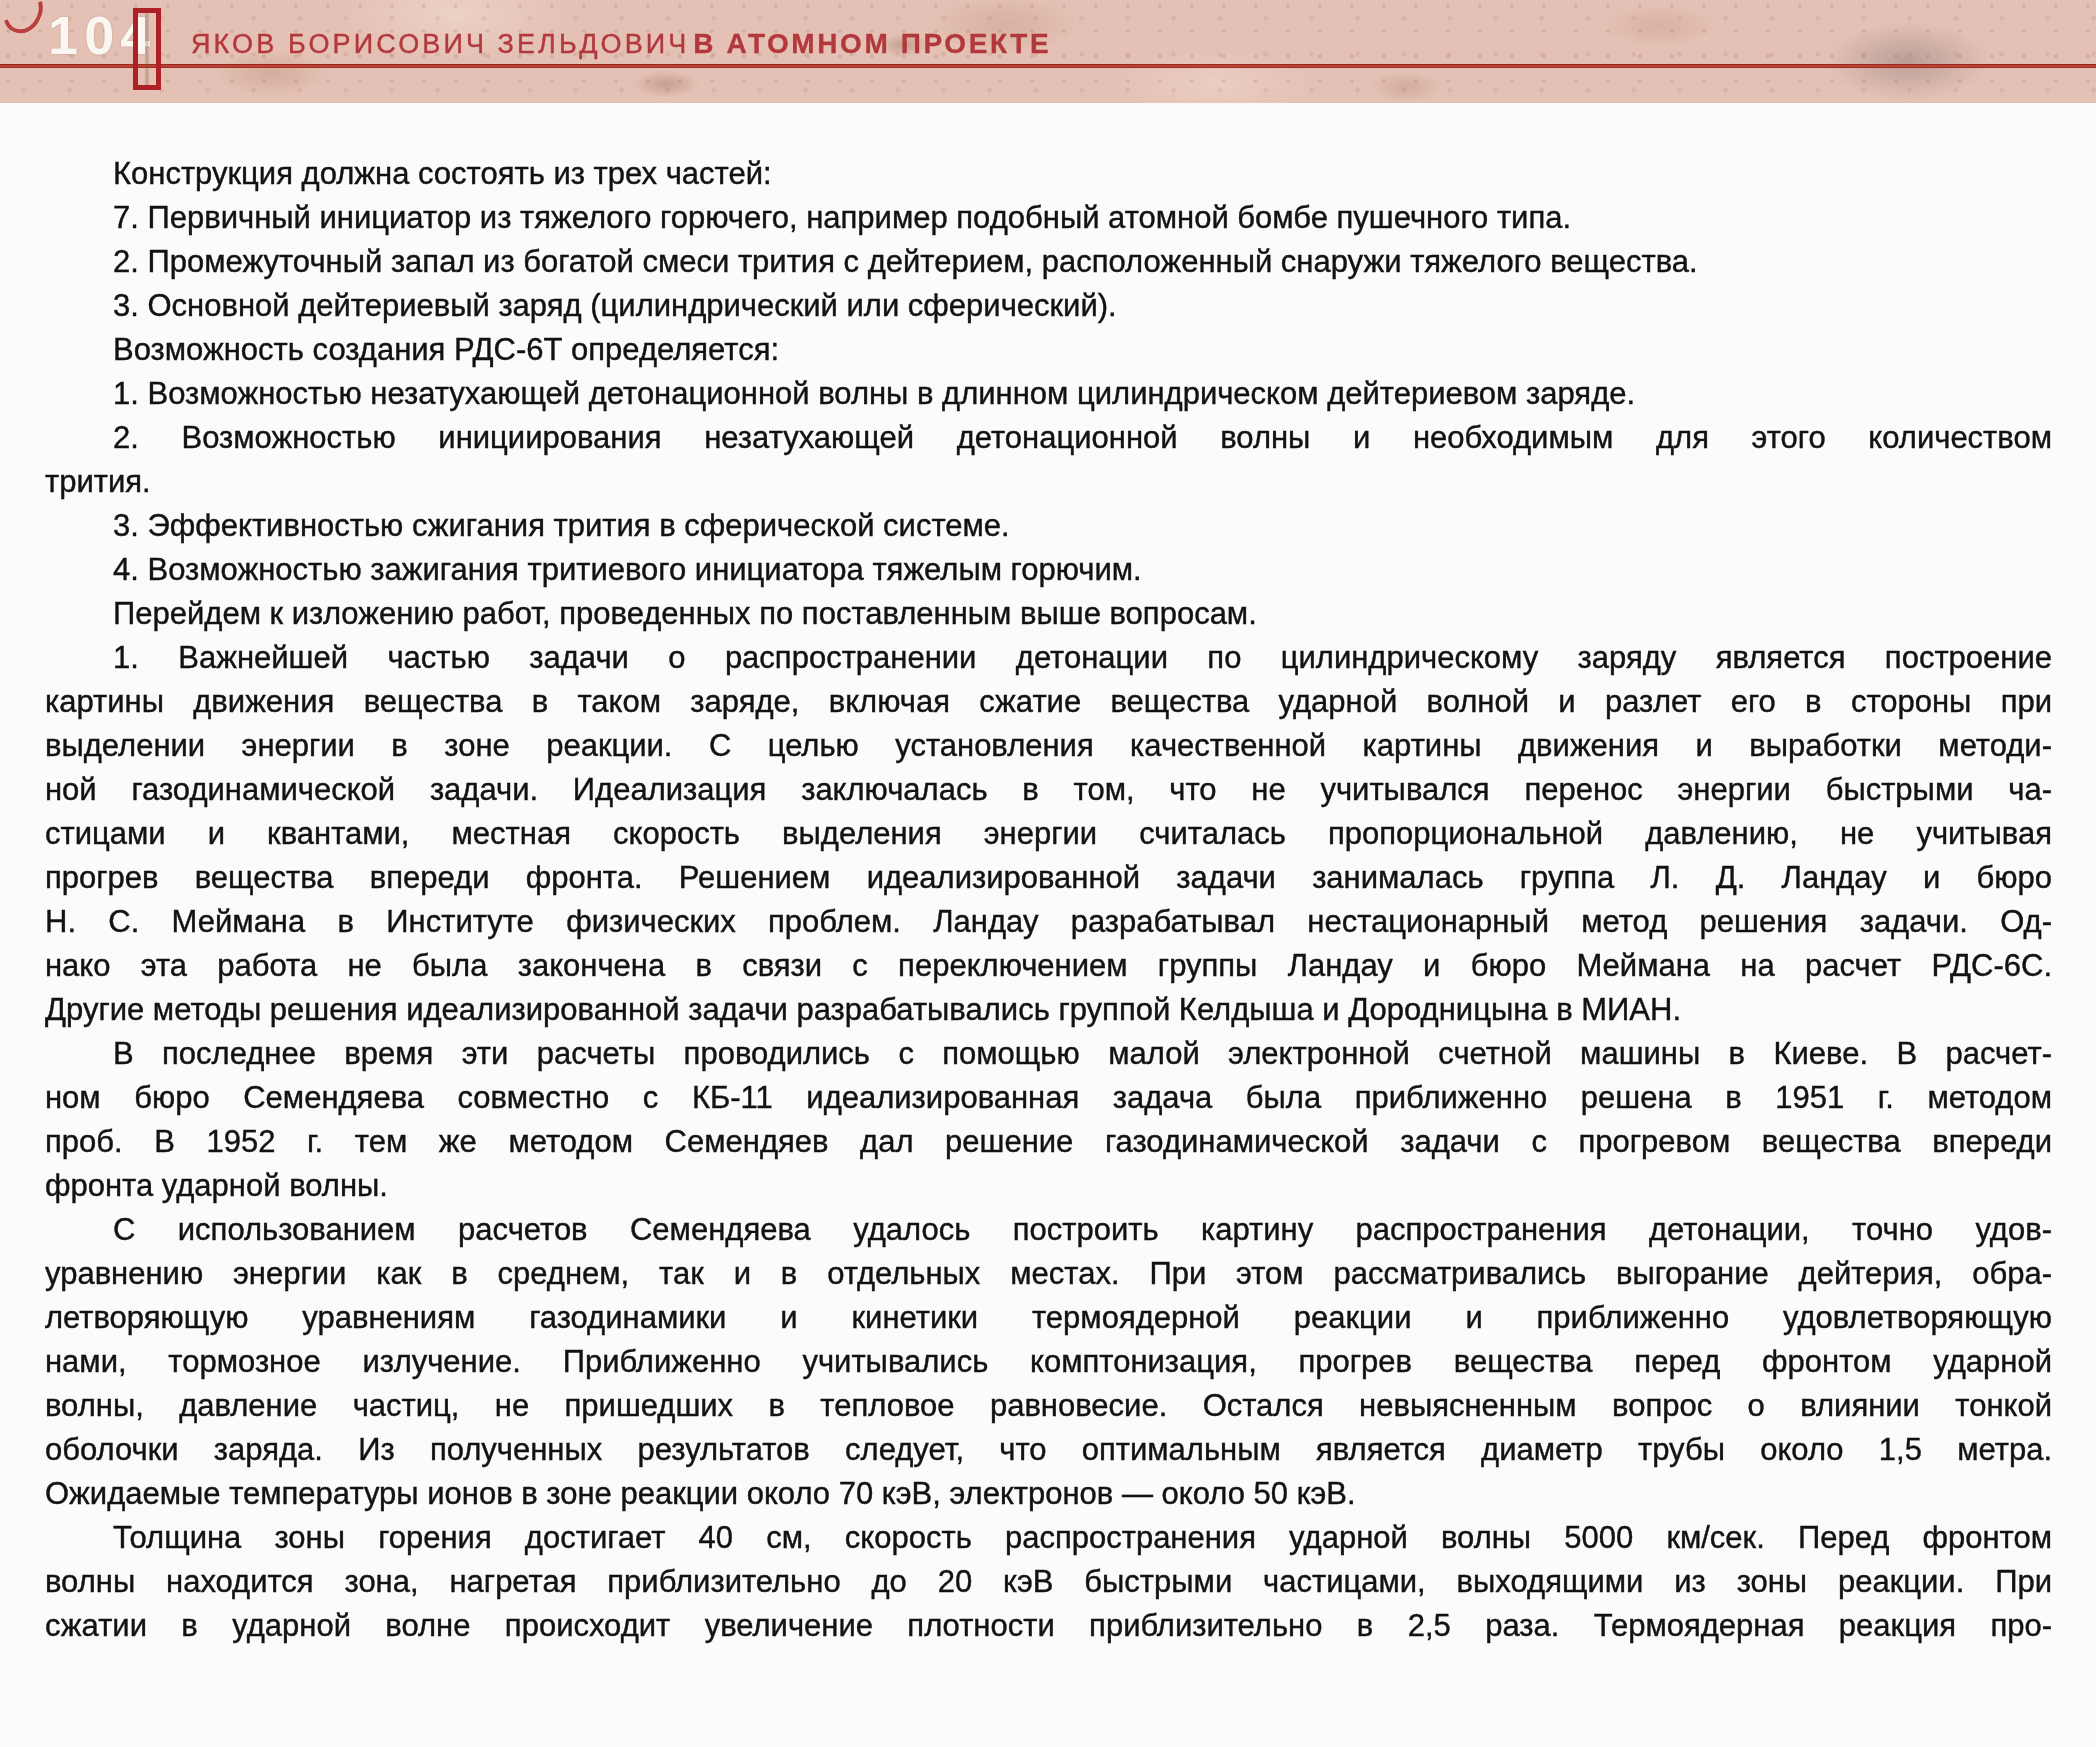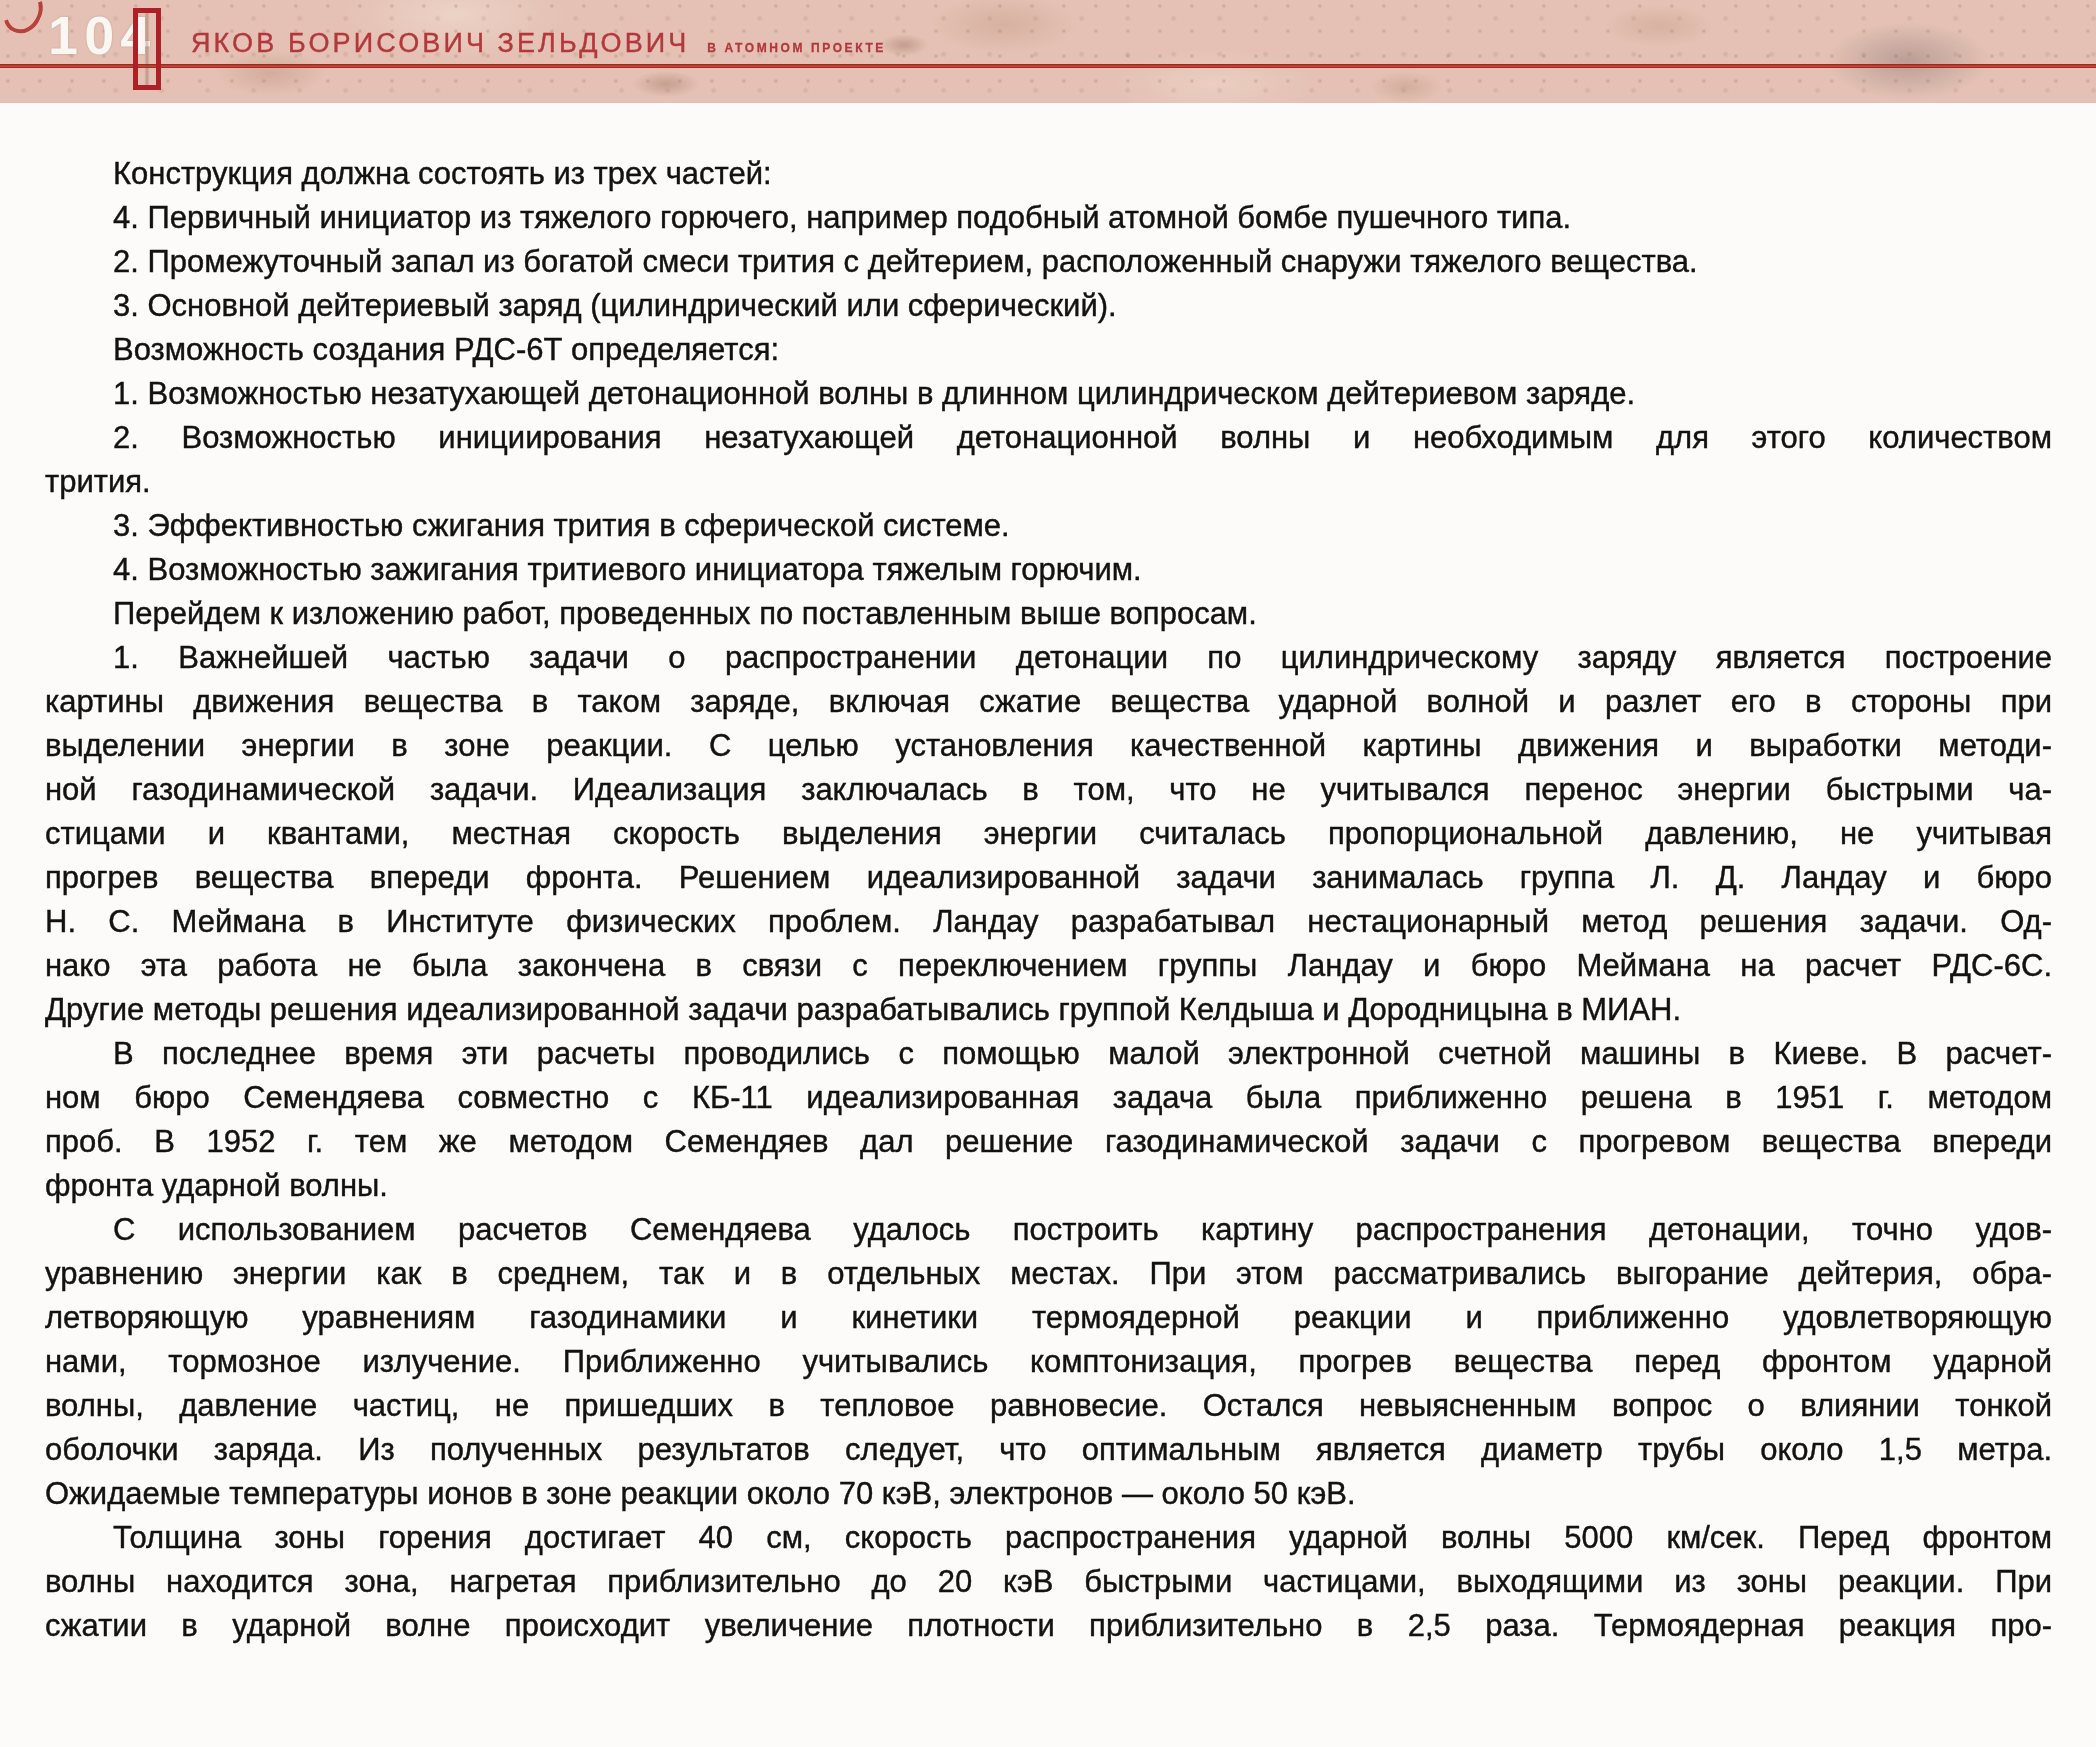--- a/index.html
+++ b/index.html
@@ -42,21 +42,21 @@
   }
   .red-box{
     position:absolute;left:133px;top:7.9px;width:18.3px;height:72px;
     border:5.2px solid #ad2026;
     background:linear-gradient(to right,transparent 35%,rgba(120,70,55,.35) 50%,transparent 65%);
   }
   .title-wrap{
     position:absolute;left:191px;top:28px;white-space:nowrap;color:#b2383c;
   }
   .title-main{font-size:27px;font-weight:400;letter-spacing:3.1px;-webkit-text-stroke:0.4px #b2383c;}
-  .title-sub{font-size:12px;font-weight:700;letter-spacing:2.6px;margin-left:14px;-webkit-text-stroke:0.3px #b2383c;}
+  .title-sub{font-size:28px;font-weight:700;letter-spacing:2.6px;-webkit-text-stroke:0.3px #b2383c;}
   
   .content{
     position:absolute;left:45px;top:152px;width:2007px;
     font-size:31px;line-height:44px;color:#121212;
     -webkit-text-stroke:0.4px #121212;
   }
   .line{text-align:justify;text-align-last:justify;white-space:normal;}
   .line.no-j{text-align:left;text-align-last:left;}
   .line.ind{text-indent:68px;}
 </style>
@@ -71,21 +71,21 @@
     <div class="page-num">104</div>
     <div class="red-box"></div>
     <div class="title-wrap">
       <span class="title-main">ЯКОВ БОРИСОВИЧ ЗЕЛЬДОВИЧ</span>
       <span class="title-sub">В АТОМНОМ ПРОЕКТЕ</span>
     </div>
   </div>
 
   <div class="content" id="lines">
       <div class="line ind no-j">Конструкция должна состоять из трех частей:</div>
-      <div class="line ind no-j">4. Первичный инициатор из тяжелого горючего, например подобный атомной бомбе пушечного типа.</div>
+      <div class="line ind no-j">7. Первичный инициатор из тяжелого горючего, например подобный атомной бомбе пушечного типа.</div>
       <div class="line ind no-j">2. Промежуточный запал из богатой смеси трития с дейтерием, расположенный снаружи тяжелого вещества.</div>
       <div class="line ind no-j">3. Основной дейтериевый заряд (цилиндрический или сферический).</div>
       <div class="line ind no-j">Возможность создания РДС-6Т определяется:</div>
       <div class="line ind no-j">1. Возможностью незатухающей детонационной волны в длинном цилиндрическом дейтериевом заряде.</div>
       <div class="line ind">2. Возможностью инициирования незатухающей детонационной волны и необходимым для этого количеством</div>
       <div class="line no-j">трития.</div>
       <div class="line ind no-j">3. Эффективностью сжигания трития в сферической системе.</div>
       <div class="line ind no-j">4. Возможностью зажигания тритиевого инициатора тяжелым горючим.</div>
       <div class="line ind no-j">Перейдем к изложению работ, проведенных по поставленным выше вопросам.</div>
       <div class="line ind">1. Важнейшей частью задачи о распространении детонации по цилиндрическому заряду является построение</div>

